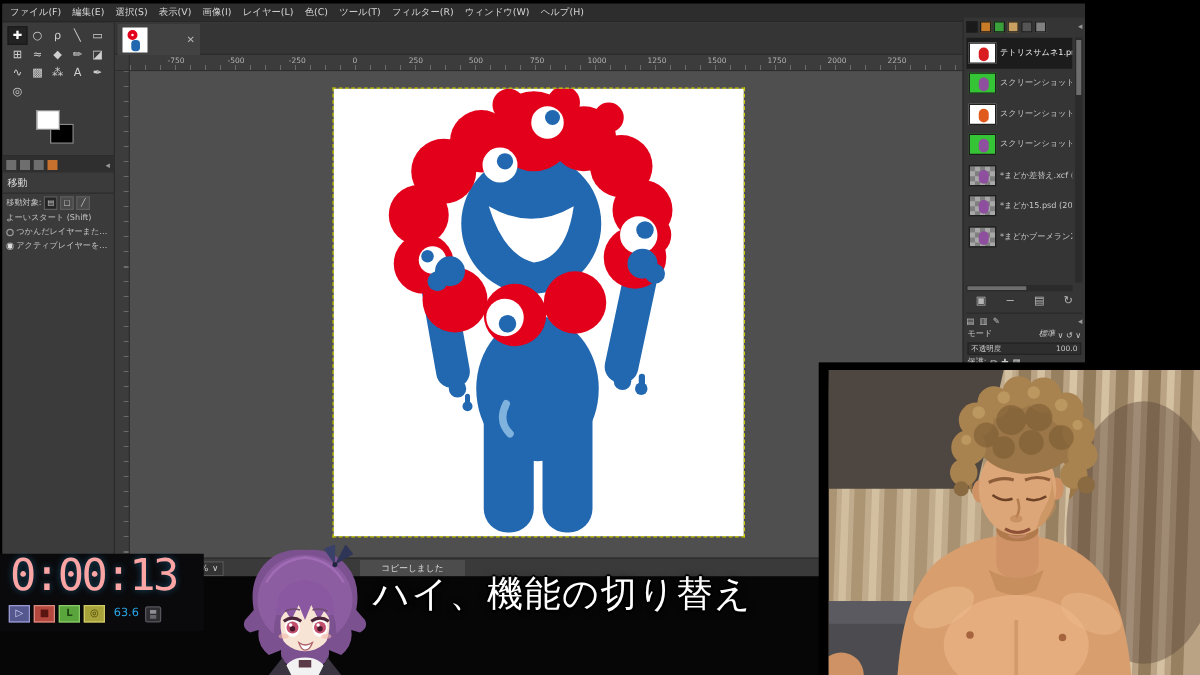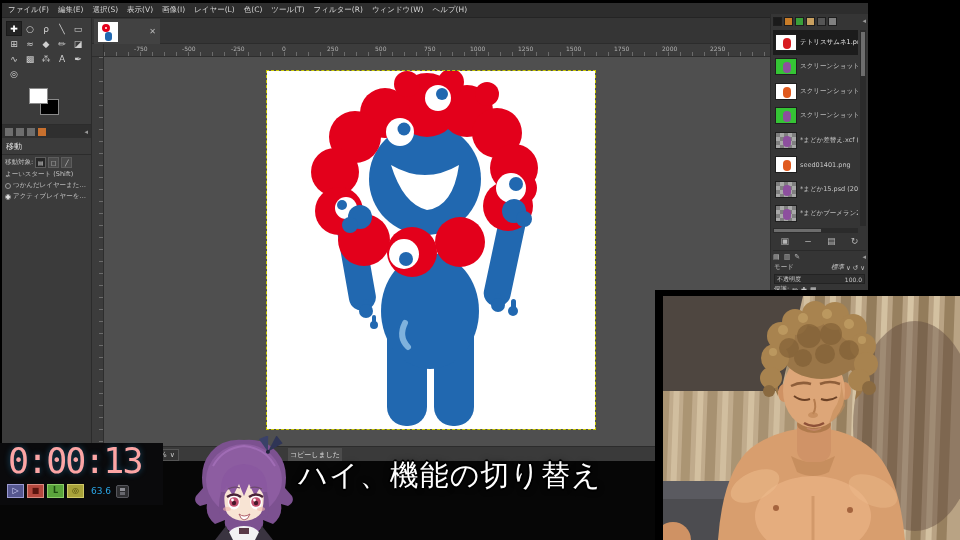--- a/index.html
+++ b/index.html
@@ -42,21 +42,21 @@
   .tabclose{color:#b8b8b8;font-size:8px;margin-left:auto;}
   .rcorner{position:absolute;left:0;top:26px;width:12px;height:13px;background:#3c3c3c;border-right:1px solid #2e2e2e;border-bottom:1px solid #2e2e2e;}
   #hruler{position:absolute;left:12px;top:26px;right:0;height:13px;background:#3c3c3c;border-bottom:1px solid #2e2e2e;background-image:repeating-linear-gradient(90deg,#6b6b6b 0 1px,transparent 1px 12px);background-size:100% 4px;background-position:0 100%;background-repeat:no-repeat;}
   #hruler span{position:absolute;top:1px;font-size:6px;color:#b2b2b2;}
   #vruler{position:absolute;left:0;top:39px;width:12px;bottom:16px;background:#3c3c3c;border-right:1px solid #2e2e2e;background-image:repeating-linear-gradient(180deg,#6b6b6b 0 1px,transparent 1px 12px);background-size:4px 100%;background-position:100% 0;background-repeat:no-repeat;}
   #viewport{position:absolute;left:12px;top:39px;right:0;bottom:16px;background:#4f4f4f;overflow:hidden;}
   #artboard{position:absolute;left:163px;top:14px;width:328px;height:358px;background:#fff;outline:1px dashed #c9c900;}
   #artboard svg{display:block;width:100%;height:100%;}
   #gstatus{position:absolute;left:0;right:0;bottom:0;height:16px;background:#3a3a3a;border-top:1px solid #2c2c2c;}
   .zoomcombo{position:absolute;left:64px;top:2px;height:12px;background:#333;border:1px solid #555;color:#ccc;font-size:7px;display:flex;align-items:center;gap:3px;padding:0 3px;}
-  .tooltipbox{position:absolute;left:196px;top:1px;height:13px;background:#4c4c4c;color:#ddd;font-size:7px;display:flex;align-items:center;padding:0 2px;}
+  .tooltipbox{position:absolute;left:196px;top:1px;height:13px;background:#4c4c4c;color:#ddd;font-size:7px;display:flex;align-items:center;padding:0 17px;}
 
   
   #dock{position:absolute;right:0;top:11px;width:98px;bottom:0;background:#353535;border-left:1px solid #2a2a2a;}
   .docktabs{position:absolute;left:2px;top:1px;right:2px;height:12px;display:flex;align-items:center;gap:2px;}
   .docktabs i{width:9px;height:9px;display:inline-block;border:1px solid #1d1d1d;}
   .docktabs .arr{margin-left:auto;color:#999;font-size:7px;font-style:normal;border:none;width:auto;height:auto;}
   #imglist{position:absolute;left:2px;top:16px;right:10px;height:196px;overflow:hidden;}
   .imgrow{height:24.5px;display:flex;align-items:center;gap:3px;padding-left:2px;}
   .imgrow.sel{background:#1c1c1c;}
   .imgrow .name{font-size:6.5px;color:#c8c8c8;white-space:nowrap;overflow:hidden;}
@@ -312,26 +312,20 @@
           <span class="thumb t-green">
               <span class="blob b-purple"></span>
             </span>
           <span class="name">スクリーンショット 202</span>
         </div>
         <div class="imgrow">
           <span class="thumb t-checker">
               <span class="blob b-purple"></span>
             </span>
           <span class="name">*まどか差替え.xcf (20</span>
-        </div>
-        <div class="imgrow">
-          <span class="thumb t-white">
-              <span class="blob b-orange"></span>
-            </span>
-          <span class="name">seed01401.png</span>
         </div>
         <div class="imgrow">
           <span class="thumb t-checker">
               <span class="blob b-purple"></span>
             </span>
           <span class="name">*まどか15.psd (2048 ×</span>
         </div>
         <div class="imgrow">
           <span class="thumb t-checker">
               <span class="blob b-purple"></span>

